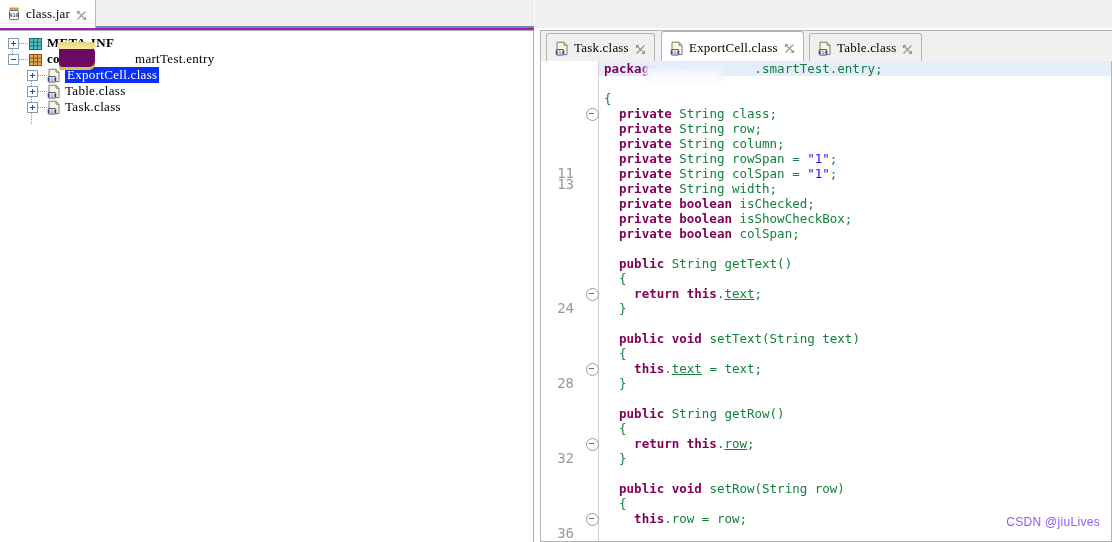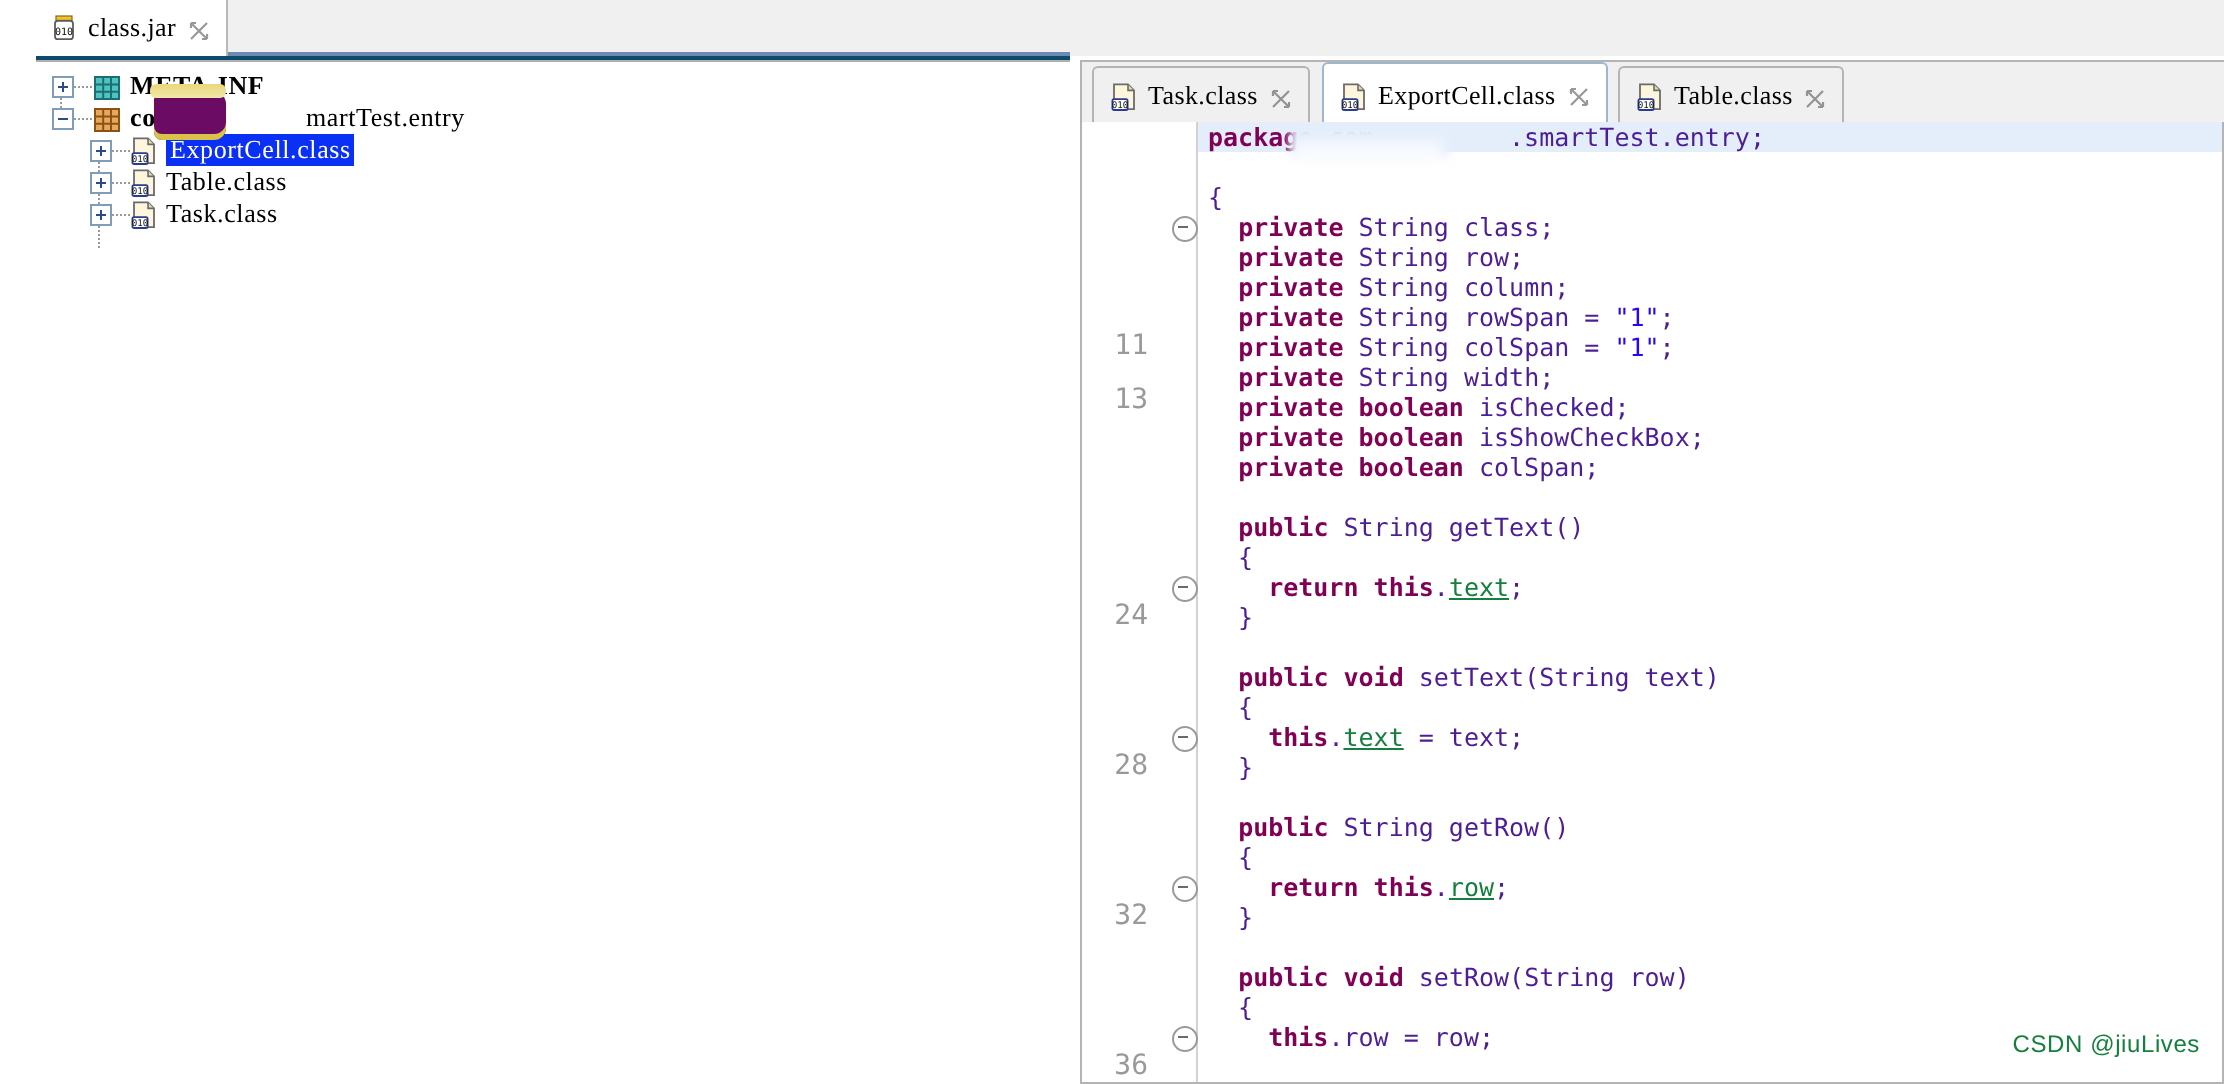--- a/index.html
+++ b/index.html
@@ -8,22 +8,22 @@
     background:#ffffff;
     font-family:"Liberation Serif", serif;
     font-size:13px;
     color:#000;
     overflow:hidden;
     position:relative;
   }
 
   
   #left-panel{
-    position:absolute;left:18px;top:0;width:534px;height:444px;
-    background:#0c4a6e;
+    position:absolute;left:0;top:0;width:534px;height:444px;
+    background:#a21caf;
   }
   #jar-tabbar{
     position:absolute;left:0;top:0;width:534px;height:28px;
     background:#f0f0f0;
     border-bottom:2px solid #6d8ab0;
     box-sizing:border-box;
   }
   #jar-tab{
     position:absolute;left:0;top:0;height:28px;
     background:#ffffff;
@@ -140,25 +140,25 @@
   .fold{
     position:absolute;left:8px;width:11px;height:11px;border-radius:50%;
     border:1px solid #9a9a9a;background:#ffffff;
   }
   .fold::after{
     content:"";position:absolute;left:2px;top:4px;width:5px;height:1px;background:#6a6a6a;
   }
   .kw{color:#7f0055;font-weight:bold;}
   .str{color:#2a00ff;}
   .fld{color:#15803d;text-decoration:underline;}
-  .pl{color:#4c1d95;}
+  .pl{color:#15803d;}
 
   #watermark{
     position:absolute;right:12px;bottom:13px;
-    font-family:"Liberation Sans",sans-serif;font-size:12px;color:#15803d;
+    font-family:"Liberation Sans",sans-serif;font-size:12px;color:#8b5cf6;
     letter-spacing:.3px;
   }
 </style>
 </head>
 <body>
 
 <div id="left-panel">
 
   <div id="jar-tabbar">
     <div id="jar-tab">
@@ -328,21 +328,21 @@
           <path d="M1.5 1.5 L4 1.5 M1.5 1.5 L1.5 4 M9.5 9.5 L7 9.5 M9.5 9.5 L9.5 7" stroke="#5a5a5a" stroke-width="1.1" fill="none"></path>
         </svg>
       </span>
     </div>
   </div>
 
   <div id="editor-body">
 
     <div id="gutter">
       <span class="ln" style="top:105px;">11</span>
-      <span class="ln" style="top:132px;">13</span>
+      <span class="ln" style="top:116px;">13</span>
       <span class="ln" style="top:240px;">24</span>
       <span class="ln" style="top:315px;">28</span>
       <span class="ln" style="top:390px;">32</span>
       <span class="ln" style="top:465px;">36</span>
     </div>
 
     <div id="fold-strip">
       <span class="fold" style="top:47px;"></span>
       <span class="fold" style="top:227px;"></span>
       <span class="fold" style="top:302px;"></span>

